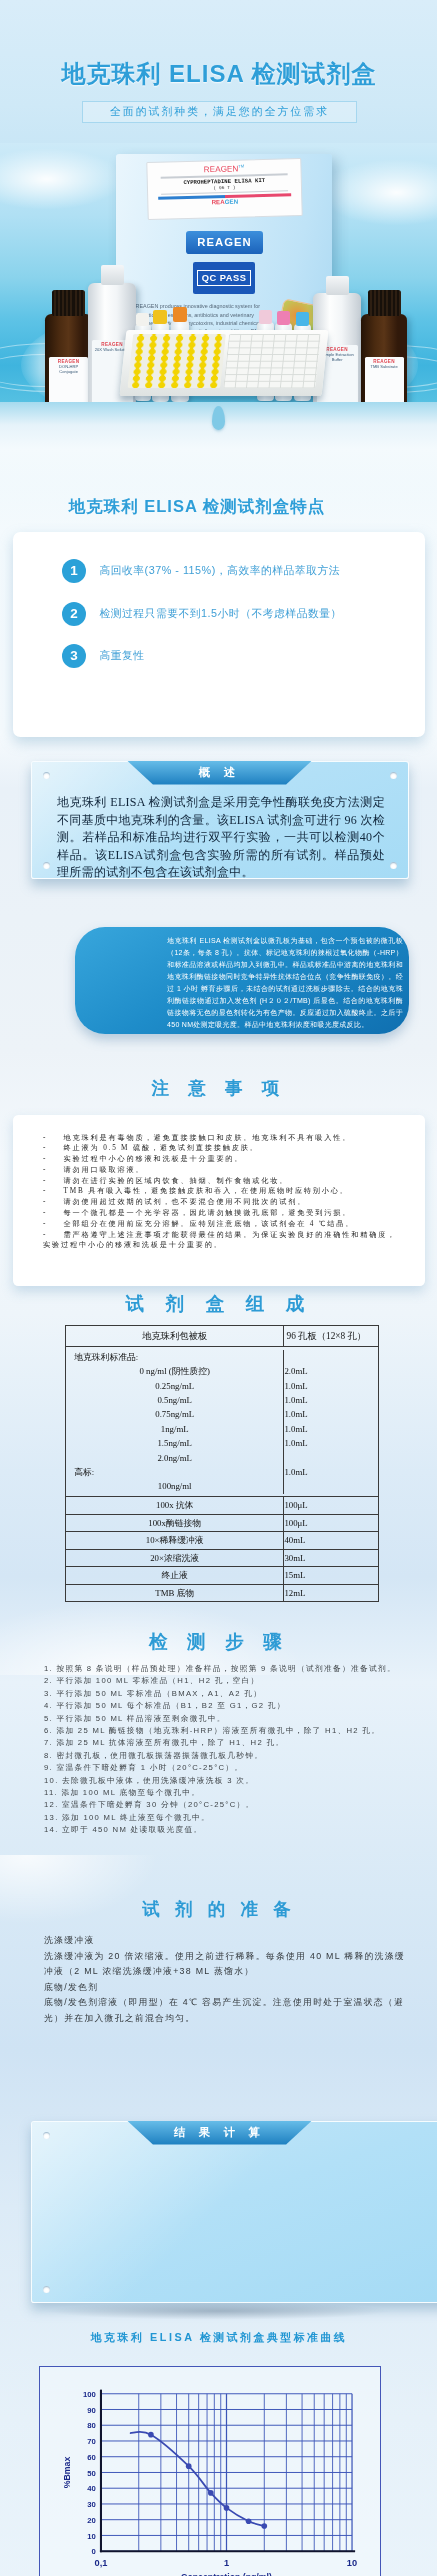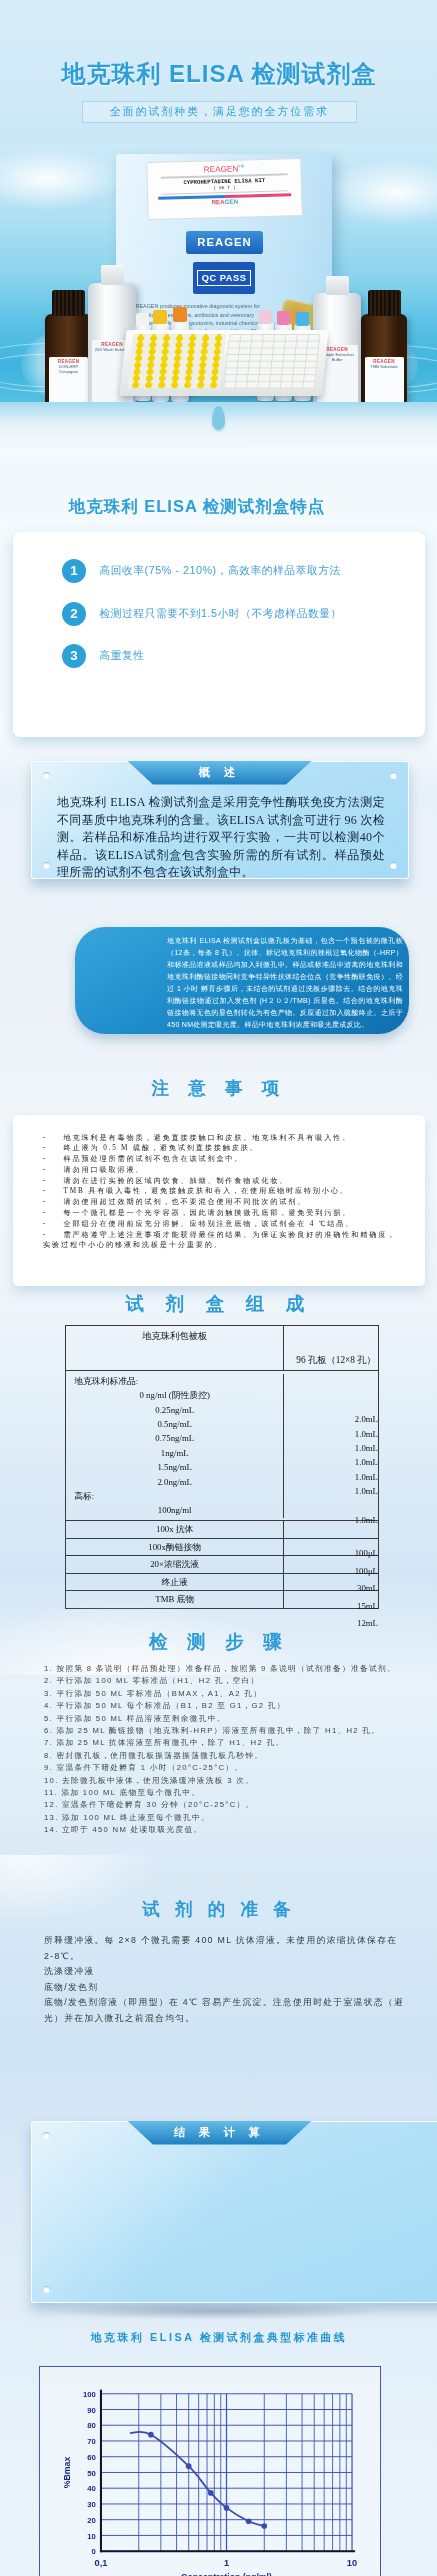--- a/index.html
+++ b/index.html
@@ -101,21 +101,21 @@
     box-shadow:0 5.2px 11.3px rgba(110,160,195,.3);}
   .notes-list{position:absolute;left:30px;top:17.5px;width:355px;font-family:"Liberation Serif",serif;
     font-size:7.2px;color:#222;letter-spacing:1.8px;line-height:10.8px;}
   .note-item .dash{display:inline-block;width:20.6px;}
   
   .sec-title{left:0;width:438px;text-align:center;font-weight:bold;color:#2d9bd5;}
   .comp-title{top:1291px;font-size:18.5px;letter-spacing:8.2px;}
   .comp-table{top:1325px;left:65px;width:312px;border:1px solid #3a3a3a;font-family:"Liberation Serif",serif;font-size:8.8px;color:#111;}
   .comp-header{display:flex;border-bottom:1px solid #3a3a3a;font-size:9.3px;}
   .c-left{flex:0 0 70%;box-sizing:border-box;border-right:1px solid #3a3a3a;text-align:center;}
-  .c-right{flex:1;text-align:right;margin-top:24px;}
+  .c-right{flex:1;text-align:left;}
   .comp-header .c-left,.comp-header .c-right{padding:3.6px 2.1px;}
   .comp-standards{border-bottom:1px solid #3a3a3a;padding:2.6px 0;}
   .std-row{display:flex;height:14.4px;line-height:14.4px;}
   .std-row .c-left{border-right:1px solid #3a3a3a;}
   .std-row.al-left .c-left{text-align:left;padding-left:8.2px;}
   .reagent-row{display:flex;height:16.5px;line-height:16.5px;border-bottom:1px solid #3a3a3a;}
   .reagent-row:last-child{border-bottom:none;}
   
   .steps-title{top:1629px;font-size:18.5px;letter-spacing:7.2px;}
   .steps-list{top:1663px;left:44px;width:361px;font-size:7.7px;color:#3f4448;letter-spacing:1.3px;line-height:12.4px;}
@@ -226,21 +226,21 @@
   </div>
 
   <div class="abs features-band"></div>
   <div class="abs drop"></div>
 
   <div class="abs features-title">地克珠利 ELISA 检测试剂盒特点</div>
   <div class="abs features-card">
     <div class="feat-list">
         <div class="feat-item">
         <span class="feat-num">1</span>
-        <span class="feat-text">高回收率(75% - 210%)，高效率的样品萃取方法</span>
+        <span class="feat-text">高回收率(37% - 115%)，高效率的样品萃取方法</span>
       </div>
         <div class="feat-item">
         <span class="feat-num">2</span>
         <span class="feat-text">检测过程只需要不到1.5小时（不考虑样品数量）</span>
       </div>
         <div class="feat-item">
         <span class="feat-num">3</span>
         <span class="feat-text">高重复性</span>
       </div>
       </div>
@@ -257,21 +257,21 @@
   </div>
 
   <div class="abs prin-box"></div>
   <div class="abs prin-text">地克珠利 ELISA 检测试剂盒以微孔板为基础，包含一个预包被的微孔板（12条，每条 8 孔）。抗体、标记地克珠利的辣根过氧化物酶（-HRP）和标准品溶液或样品均加入到微孔中。样品或标准品中游离的地克珠利和地克珠利酶链接物同时竞争特异性抗体结合位点（竞争性酶联免疫）。经过 1 小时 孵育步骤后，未结合的试剂通过洗板步骤除去。结合的地克珠利酶链接物通过加入发色剂 (H２０２/TMB) 后显色。结合的地克珠利酶链接物将无色的显色剂转化为有色产物。反应通过加入硫酸终止。之后于450 NM处测定吸光度。样品中地克珠利浓度和吸光度成反比。</div>
 
   <div class="abs notes-title">注 意 事 项</div>
   <div class="abs notes-card">
     <div class="notes-list">
         <div class="note-item"><span class="dash">-</span><span>地克珠利是有毒物质，避免直接接触口和皮肤。地克珠利不具有吸入性。</span></div>
         <div class="note-item"><span class="dash">-</span><span>终止液为 0.5 M 硫酸，避免试剂直接接触皮肤。</span></div>
-        <div class="note-item"><span class="dash">-</span><span>样品预处理所需的试剂不包含在该试剂盒中。</span></div>
+        <div class="note-item"><span class="dash">-</span><span>实验过程中小心的移液和洗板是十分重要的。</span></div>
         <div class="note-item"><span class="dash">-</span><span>请勿用口吸取溶液。</span></div>
         <div class="note-item"><span class="dash">-</span><span>请勿在进行实验的区域内饮食、抽烟、制作食物或化妆。</span></div>
         <div class="note-item"><span class="dash">-</span><span>TMB 具有吸入毒性，避免接触皮肤和吞入，在使用底物时应特别小心。</span></div>
         <div class="note-item"><span class="dash">-</span><span>请勿使用超过效期的试剂，也不要混合使用不同批次的试剂。</span></div>
         <div class="note-item"><span class="dash">-</span><span>每一个微孔都是一个光学容器，因此请勿触摸微孔底部，避免受到污损。</span></div>
         <div class="note-item"><span class="dash">-</span><span>全部组分在使用前应充分溶解。应特别注意底物，该试剂会在 4 ℃结晶。</span></div>
         <div class="note-item"><span class="dash">-</span><span>需严格遵守上述注意事项才能获得最佳的结果。为保证实验良好的准确性和精确度，实验过程中小心的移液和洗板是十分重要的。</span></div>
       </div>
   </div>
 
@@ -324,20 +324,24 @@
       </div>
       </div>
     <div>
         <div class="reagent-row">
         <div class="c-left">100x 抗体</div>
         <div class="c-right">100μL</div>
       </div>
         <div class="reagent-row">
         <div class="c-left">100x酶链接物</div>
         <div class="c-right">100μL</div>
+      </div>
+        <div class="reagent-row">
+        <div class="c-left">10×稀释缓冲液</div>
+        <div class="c-right">40mL</div>
       </div>
         <div class="reagent-row">
         <div class="c-left">20×浓缩洗液</div>
         <div class="c-right">30mL</div>
       </div>
         <div class="reagent-row">
         <div class="c-left">终止液</div>
         <div class="c-right">15mL</div>
       </div>
         <div class="reagent-row">
@@ -362,22 +366,22 @@
       <div class="step-item">10. 去除微孔板中液体，使用洗涤缓冲液洗板 3 次。</div>
       <div class="step-item">11. 添加 100 ML 底物至每个微孔中。</div>
       <div class="step-item">12. 室温条件下暗处孵育 30 分钟（20°C-25°C）。</div>
       <div class="step-item">13. 添加 100 ML 终止液至每个微孔中。</div>
       <div class="step-item">14. 立即于 450 NM 处读取吸光度值。</div>
     </div>
 
   <div class="abs swoosh2"></div>
   <div class="abs sec-title prep-title">试 剂 的 准 备</div>
   <div class="abs prep-list">
-      <div class="prep-item">所释缓冲液。每 2×8 个微孔需要 400 ML 抗体溶液。未使用的浓缩抗体保存在 2-8℃。</div>
       <div class="prep-item">洗涤缓冲液</div>
+      <div class="prep-item">洗涤缓冲液为 20 倍浓缩液。使用之前进行稀释。每条使用 40 ML 稀释的洗涤缓冲液（2 ML 浓缩洗涤缓冲液+38 ML 蒸馏水）</div>
       <div class="prep-item">底物/发色剂</div>
       <div class="prep-item">底物/发色剂溶液（即用型）在 4℃ 容易产生沉淀。注意使用时处于室温状态（避光）并在加入微孔之前混合均匀。</div>
     </div>
 
   <div class="abs blue-card results-card">
     <div class="gloss"></div>
     <div class="card-tab">结 果 计 算</div>
     <div class="pin" style="left:11.3px;top:10.3px;"></div>
     <div class="pin" style="right:11.3px;top:10.3px;"></div>
     <div class="pin" style="left:11.3px;bottom:9.3px;"></div>

